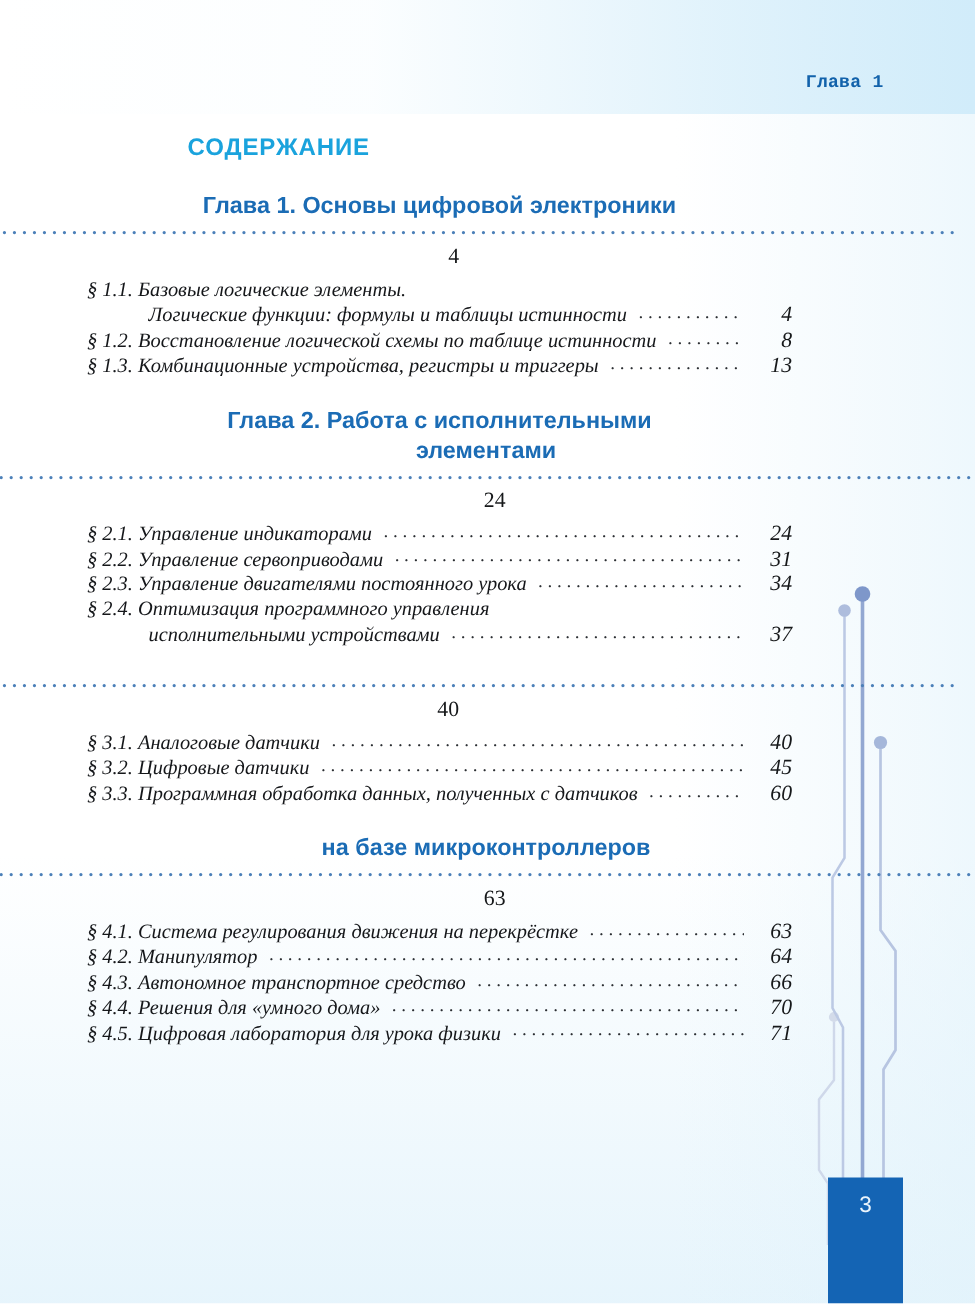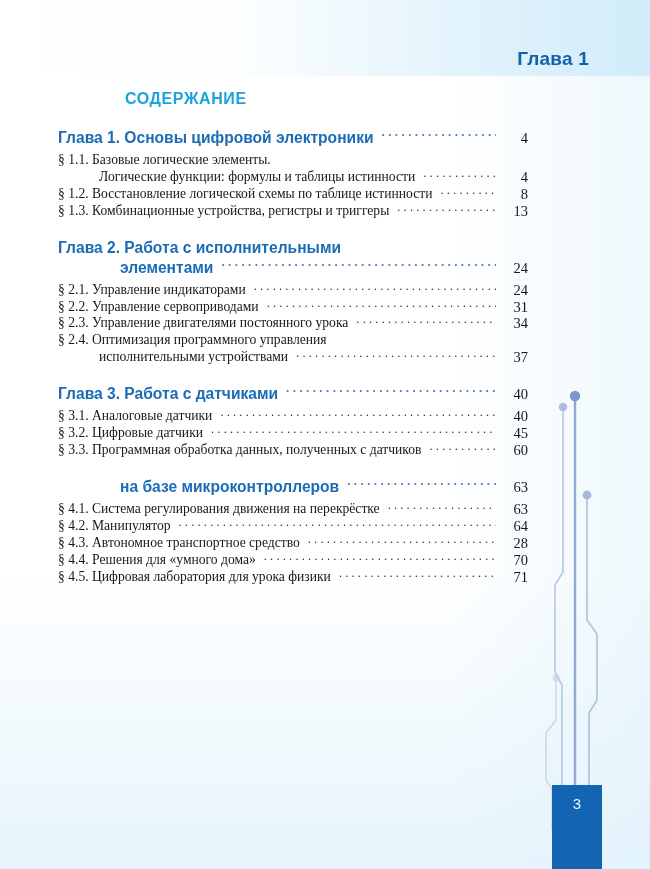--- a/index.html
+++ b/index.html
@@ -39,23 +39,23 @@
     background: linear-gradient(to right,
         rgba(255,255,255,0) 0%,
         rgba(240,250,254,0.25) 38%,
         rgba(221,241,251,0.85) 72%,
         rgba(209,236,250,1) 100%);
   }
   .header-title {
     position: absolute;
     top: 48px;
     right: 61px;
-    font-family: Liberation Sans, sans-serif;
+    font-family: Liberation Mono, monospace;
     font-weight: bold;
-    font-size: 19px;
+    font-size: 12px;
     color: #1262ab;
     letter-spacing: 0.2px;
     white-space: nowrap;
   }
 
   
   .content {
     position: absolute;
     left: 58px;
     top: 78px;
@@ -77,22 +77,23 @@
 
   .chapter-head {
     font-family: "Liberation Sans", sans-serif;
     font-weight: bold;
     font-size: 15.6px;
     color: #1b6cb5;
     line-height: 20px;
   }
   .chapter-head .row {
     display: flex;
-    align-items: flex-start;
+    align-items: center;
     white-space: nowrap;
+    flex-direction: column;
   }
   .chapter-head .row.indent { padding-left: 62px; }
 
   .chapter-head .label { flex: 0 0 auto; }
 
   
   .leader {
     flex: 1 1 auto;
     margin: 0 6px 0 8px;
     position: relative;
@@ -118,27 +119,28 @@
     font-size: 14.5px;
     color: #16181a;
   }
   .chapter-head .pageno { color: #16181a; }
 
   
   .sections { margin-top: 4px; }
 
   .section-row {
     display: flex;
-    align-items: flex-start;
+    align-items: center;
     white-space: nowrap;
     font-family: "Liberation Serif", serif;
     font-size: 13.6px;
     color: #15171a;
     line-height: 16.4px;
     padding-bottom: 0.5px;
+    font-style: italic;
   }
   .section-row .label { flex: 0 0 auto; }
   .section-row .leader { color: #2c2f33; top: -2px; letter-spacing: 3.2px; font-size: 12.5px; }
   .section-row.cont { padding-left: 41px; }
   .section-row.no-leader .leader::after { content: ""; }
 
   .gap-after-chapter { height: 14px; }
 
   
   .circuit {
@@ -278,21 +280,20 @@
             <span class="label">исполнительными устройствами</span>
             <span class="leader"></span>
             <span class="pageno">37</span>
           </div>
         </div>
         <div class="gap-after-chapter"></div>
       </div>
       <div class="chapter">
         <div class="chapter-head">
           <div class="row">
-            <span class="label">Глава 3. Работа с датчиками</span>
             <span class="leader"></span>
             <span class="pageno">40</span>
           </div>
         </div>
         <div class="sections">
           <div class="section-row">
             <span class="label">§ 3.1.</span>
             <span class="label">&nbsp;</span>
             <span class="label">Аналоговые датчики</span>
             <span class="leader"></span>
@@ -336,21 +337,21 @@
             <span class="label">&nbsp;</span>
             <span class="label">Манипулятор</span>
             <span class="leader"></span>
             <span class="pageno">64</span>
           </div>
           <div class="section-row">
             <span class="label">§ 4.3.</span>
             <span class="label">&nbsp;</span>
             <span class="label">Автономное транспортное средство</span>
             <span class="leader"></span>
-            <span class="pageno">28</span>
+            <span class="pageno">66</span>
           </div>
           <div class="section-row">
             <span class="label">§ 4.4.</span>
             <span class="label">&nbsp;</span>
             <span class="label">Решения для «умного дома»</span>
             <span class="leader"></span>
             <span class="pageno">70</span>
           </div>
           <div class="section-row">
             <span class="label">§ 4.5.</span>

